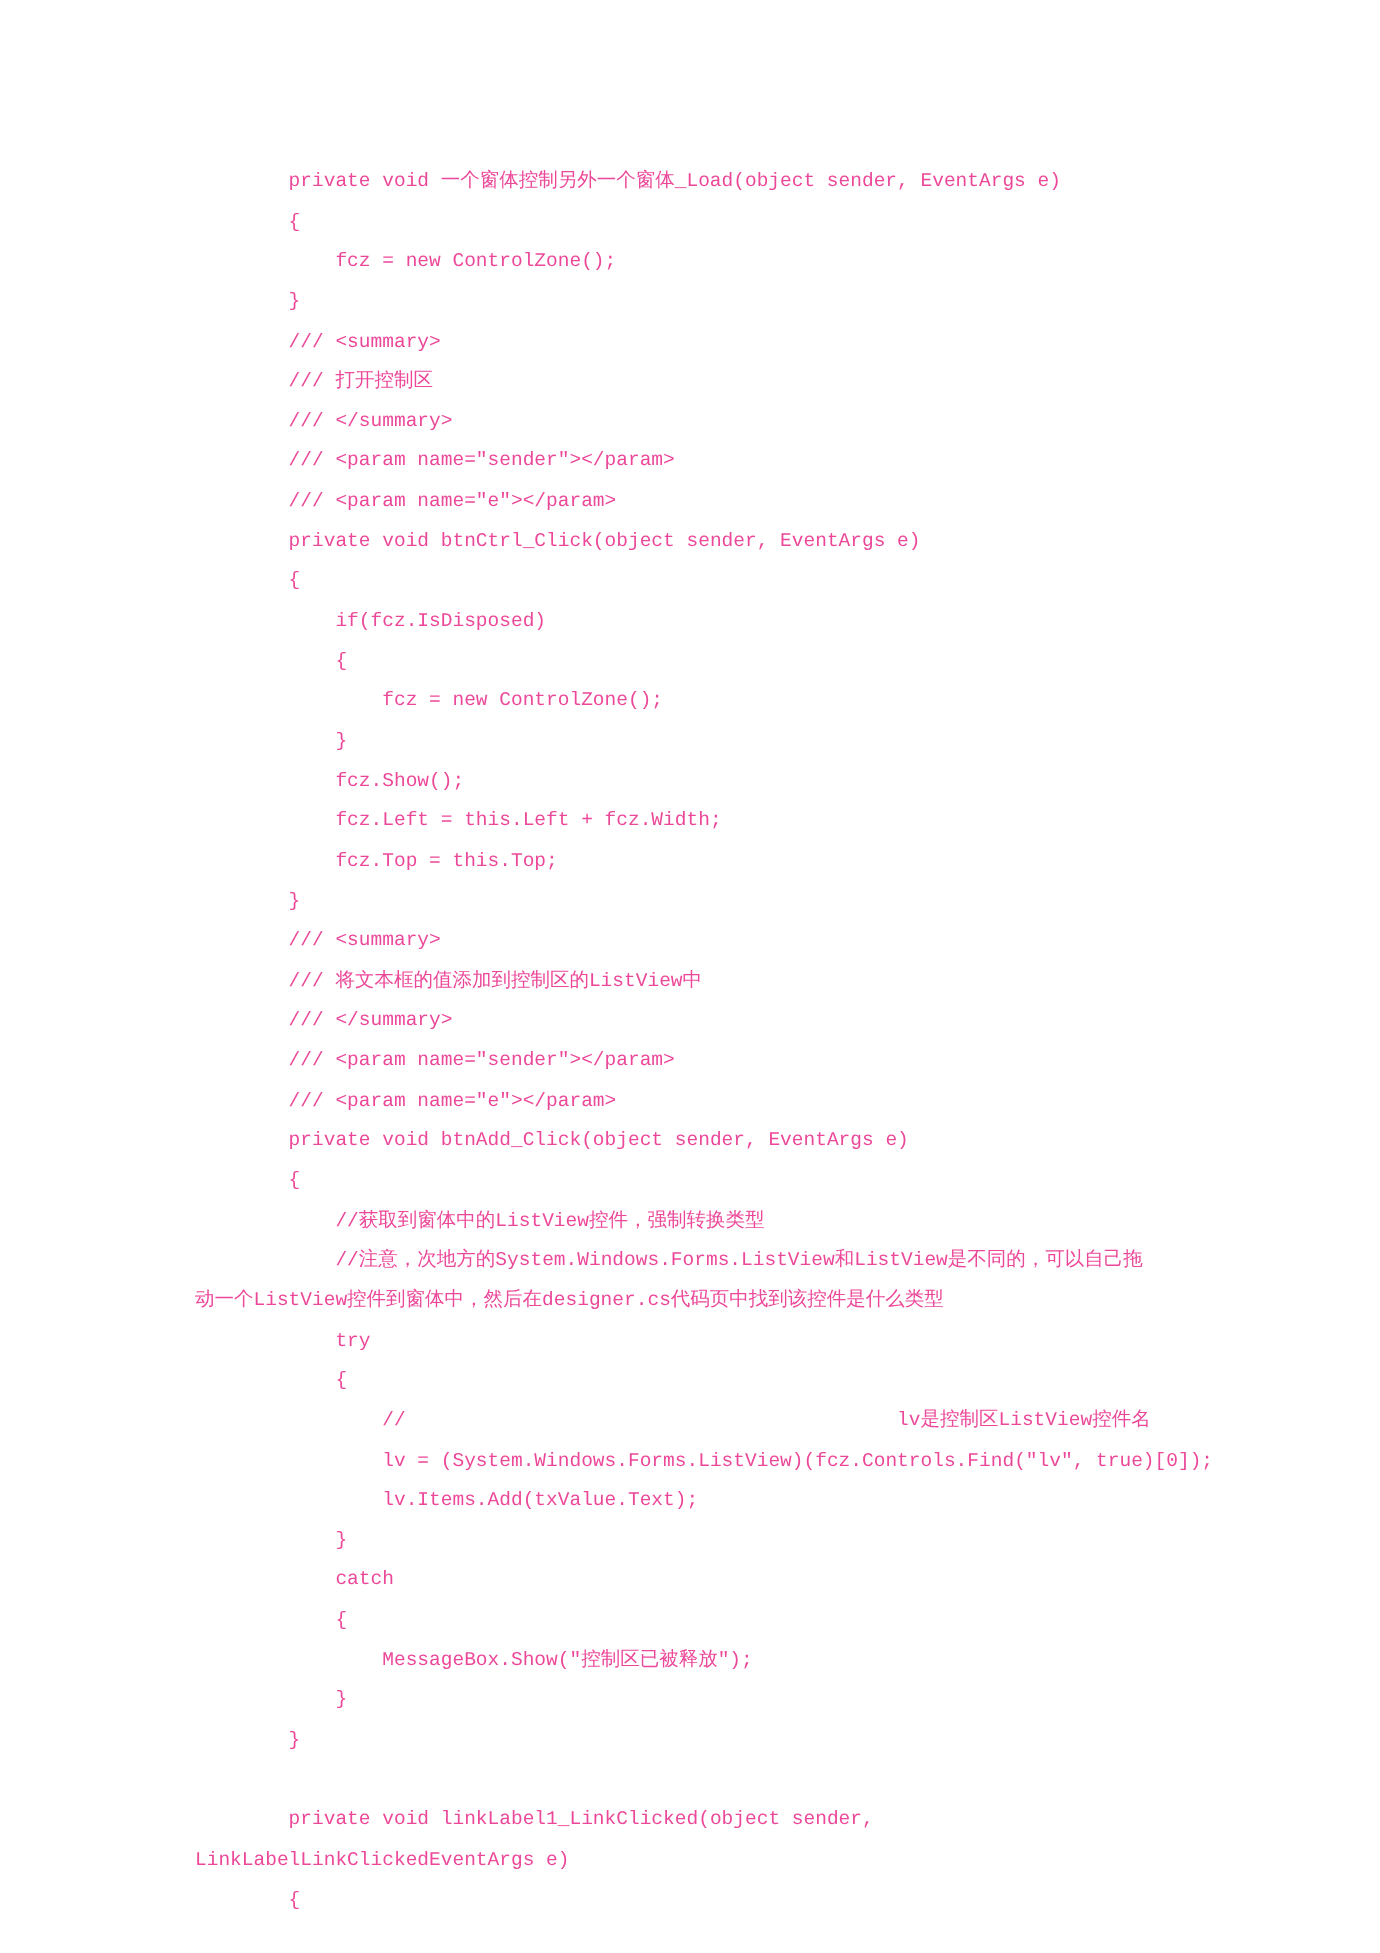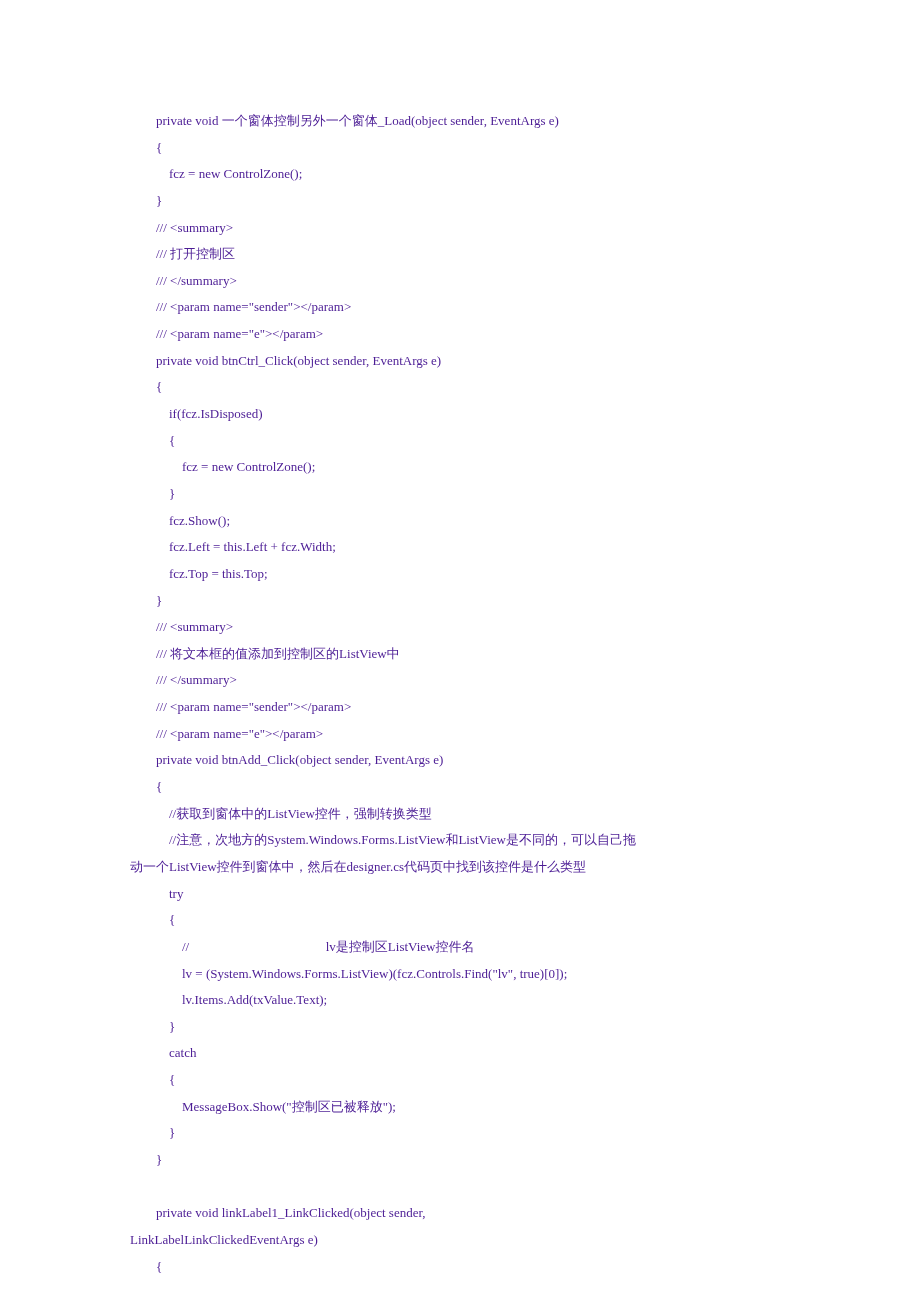--- a/index.html
+++ b/index.html
@@ -13,20 +13,19 @@
   }
   .page {
     width: 920px;
     height: 1302px;
     box-sizing: border-box;
     padding: 108px 130px 0 130px;
     white-space: pre;
     overflow: hidden;
   }
   .code-line {
-    color: #4c1d95;
-    font-family: Liberation Serif, serif;
+    color: #ec4899;
   }
 </style>
 </head>
 <body>
 
 <div class="page" id="code-container"><div class="code-line">        private void 一个窗体控制另外一个窗体_Load(object sender, EventArgs e)</div><div class="code-line">        {</div><div class="code-line">            fcz = new ControlZone();</div><div class="code-line">        }</div><div class="code-line">        /// &lt;summary&gt;</div><div class="code-line">        /// 打开控制区</div><div class="code-line">        /// &lt;/summary&gt;</div><div class="code-line">        /// &lt;param name="sender"&gt;&lt;/param&gt;</div><div class="code-line">        /// &lt;param name="e"&gt;&lt;/param&gt;</div><div class="code-line">        private void btnCtrl_Click(object sender, EventArgs e)</div><div class="code-line">        {</div><div class="code-line">            if(fcz.IsDisposed)</div><div class="code-line">            {</div><div class="code-line">                fcz = new ControlZone();</div><div class="code-line">            }</div><div class="code-line">            fcz.Show();</div><div class="code-line">            fcz.Left = this.Left + fcz.Width;</div><div class="code-line">            fcz.Top = this.Top;</div><div class="code-line">        }</div><div class="code-line">        /// &lt;summary&gt;</div><div class="code-line">        /// 将文本框的值添加到控制区的ListView中</div><div class="code-line">        /// &lt;/summary&gt;</div><div class="code-line">        /// &lt;param name="sender"&gt;&lt;/param&gt;</div><div class="code-line">        /// &lt;param name="e"&gt;&lt;/param&gt;</div><div class="code-line">        private void btnAdd_Click(object sender, EventArgs e)</div><div class="code-line">        {</div><div class="code-line">            //获取到窗体中的ListView控件，强制转换类型</div><div class="code-line">            //注意，次地方的System.Windows.Forms.ListView和ListView是不同的，可以自己拖</div><div class="code-line">动一个ListView控件到窗体中，然后在designer.cs代码页中找到该控件是什么类型</div><div class="code-line">            try</div><div class="code-line">            {</div><div class="code-line">                //                                          lv是控制区ListView控件名</div><div class="code-line">                lv = (System.Windows.Forms.ListView)(fcz.Controls.Find("lv", true)[0]);</div><div class="code-line">                lv.Items.Add(txValue.Text);</div><div class="code-line">            }</div><div class="code-line">            catch</div><div class="code-line">            {</div><div class="code-line">                MessageBox.Show("控制区已被释放");</div><div class="code-line">            }</div><div class="code-line">        }</div><div class="code-line">&nbsp;</div><div class="code-line">        private void linkLabel1_LinkClicked(object sender, </div><div class="code-line">LinkLabelLinkClickedEventArgs e)</div><div class="code-line">        {</div></div>
 
 </body></html>

